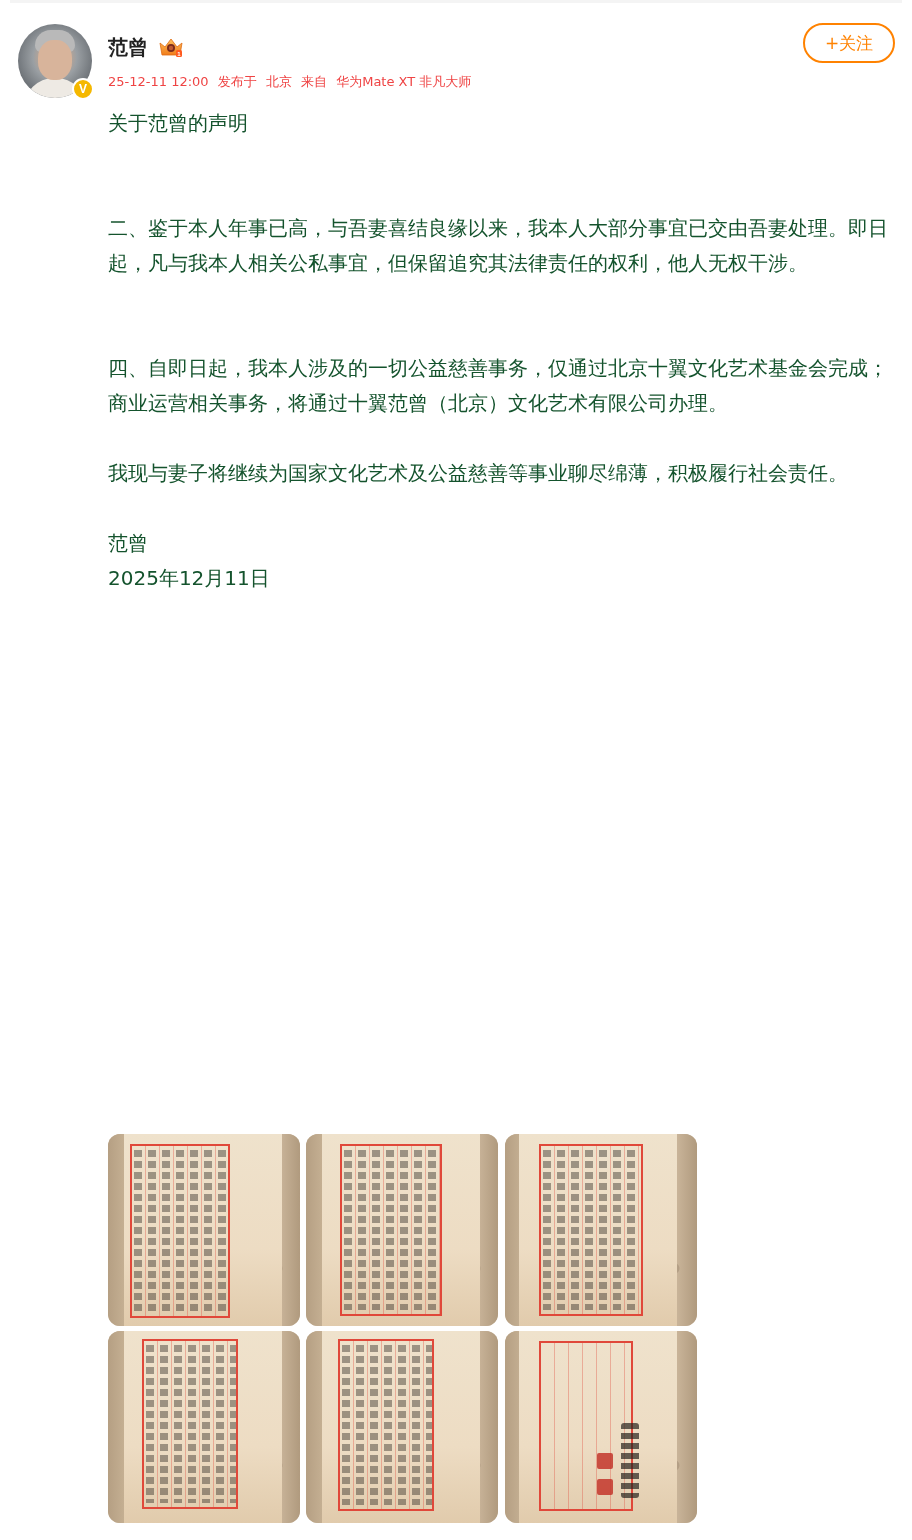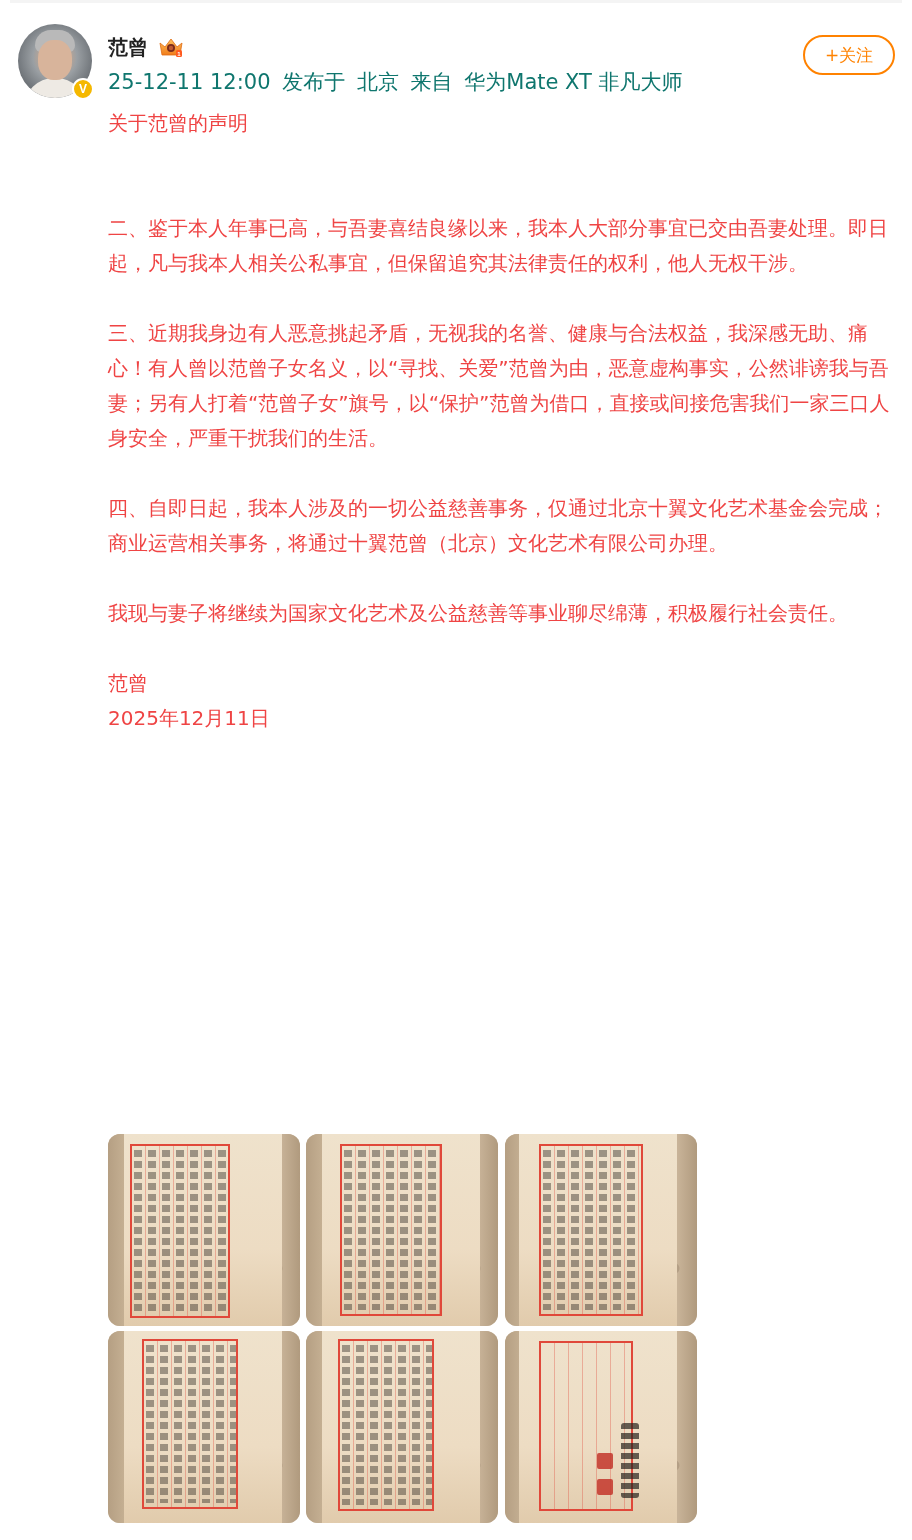--- a/index.html
+++ b/index.html
@@ -73,47 +73,47 @@
       line-height: 28px;
     }
     .crown-icon {
       position: absolute;
       left: 157px; top: 35px;
       width: 28px; height: 24px;
     }
     .meta-line {
       position: absolute;
       left: 108px; top: 69px;
-      font-size: 21px;
-      color: #0f766e;
+      font-size: 13px;
+      color: #ef4444;
       line-height: 26px;
       white-space: nowrap;
     }
     .meta-line span { margin-right: 5px; }
     .follow-button {
       position: absolute;
-      left: 803px; top: 35px;
+      left: 803px; top: 23px;
       width: 92px; height: 40px;
       border: 2px solid #ff8200;
       border-radius: 20px;
       background: #ffffff;
       color: #ff8200;
       font-size: 17px;
       line-height: 36px;
       text-align: center;
       cursor: pointer;
     }
     
     .content {
       position: absolute;
       left: 108px; top: 106px;
       width: 790px;
       font-size: 20px;
       line-height: 35px;
-      color: #ef4444;
+      color: #14532d;
     }
     .content p { margin: 0; }
     .content .blank { height: 35px; }
     
     .image-grid {
       position: absolute;
       left: 108px; top: 1134px;
       width: 590px;
     }
     .thumb {
@@ -211,21 +211,20 @@
   </div>
 
   <div class="follow-button">+关注</div>
 
   <div class="content">
     <p>关于范曾的声明</p>
     <div class="blank"></div>
     <div class="blank"></div>
     <p>二、鉴于本人年事已高，与吾妻喜结良缘以来，我本人大部分事宜已交由吾妻处理。即日起，凡与我本人相关公私事宜，但保留追究其法律责任的权利，他人无权干涉。</p>
     <div class="blank"></div>
-    <p>三、近期我身边有人恶意挑起矛盾，无视我的名誉、健康与合法权益，我深感无助、痛心！有人曾以范曾子女名义，以“寻找、关爱”范曾为由，恶意虚构事实，公然诽谤我与吾妻；另有人打着“范曾子女”旗号，以“保护”范曾为借口，直接或间接危害我们一家三口人身安全，严重干扰我们的生活。</p>
     <div class="blank"></div>
     <p>四、自即日起，我本人涉及的一切公益慈善事务，仅通过北京十翼文化艺术基金会完成；商业运营相关事务，将通过十翼范曾（北京）文化艺术有限公司办理。</p>
     <div class="blank"></div>
     <p>我现与妻子将继续为国家文化艺术及公益慈善等事业聊尽绵薄，积极履行社会责任。</p>
     <div class="blank"></div>
     <p>范曾</p>
     <p>2025年12月11日</p>
   </div>
 
   <div class="image-grid">

